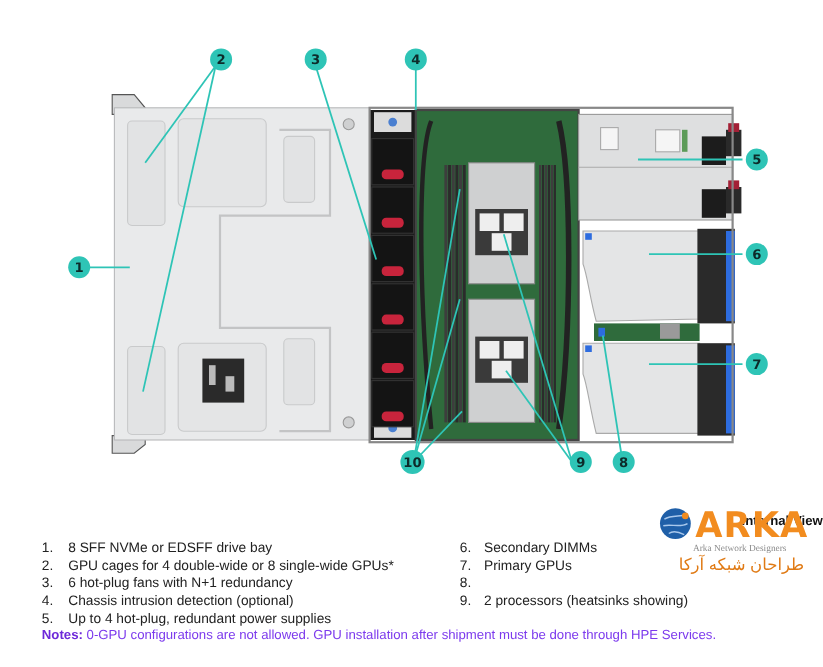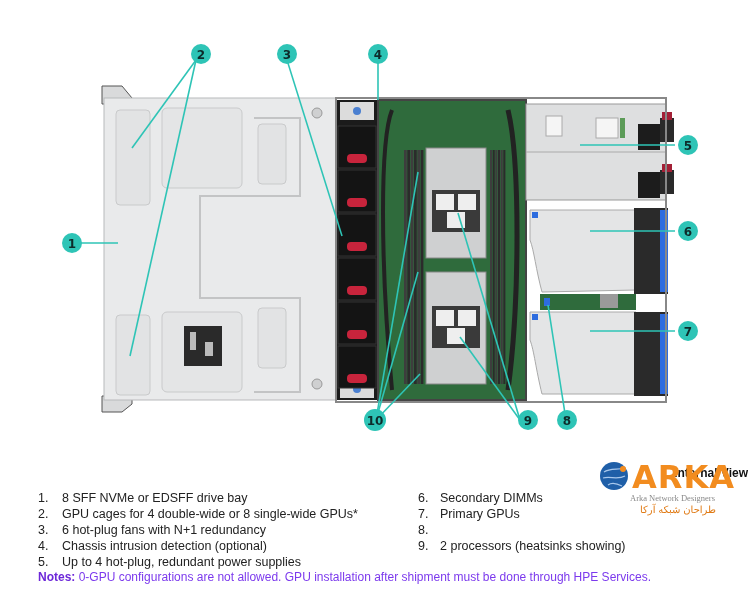--- a/index.html
+++ b/index.html
@@ -12,21 +12,21 @@
   .legend .num { display:inline-block; width:24px; }
   #legend-left { left:34px; }
   #legend-left .row { padding-left:4px; }
   #legend-right { left:418px; }
   #legend-right .num { width:22px; }
   #notes { position:absolute; left:38px; top:570px; font-size:12px; color:#7c3aed; white-space:nowrap; }
   #notes .lbl { font-weight:bold; color:#6d28d9; }
   #logo { position:absolute; left:598px; top:458px; width:140px; height:60px; }
   #logo .brand { position:absolute; left:34px; top:0px; font-family:"DejaVu Sans", sans-serif; font-weight:bold; font-size:32px; color:#f28c1f; letter-spacing:1px; }
   #logo .sub { position:absolute; left:32px; top:35px; font-family:Liberation Serif, serif; font-size:8.5px; color:#8a8a8a; }
-  #logo .fa { position:absolute; left:42px; top:46px; font-size:10px; color:#e07a14; direction:rtl; }
+  #logo .fa { position:absolute; left:19px; top:46px; font-size:15px; color:#e07a14; direction:rtl; }
   #logo .globe { position:absolute; left:0; top:2px; width:32px; height:32px; }
 </style>
 </head>
 <body>
 
 <svg id="diagram" viewBox="0 0 748 450" xmlns="http://www.w3.org/2000/svg">
 
   <path d="M102 86 L122 86 L132 98 L132 104 L102 104 Z" fill="#d9dadb" stroke="#555" stroke-width="1"></path>
   <path d="M102 396 L132 396 L132 404 L122 412 L102 412 Z" fill="#d9dadb" stroke="#555" stroke-width="1"></path>
 

